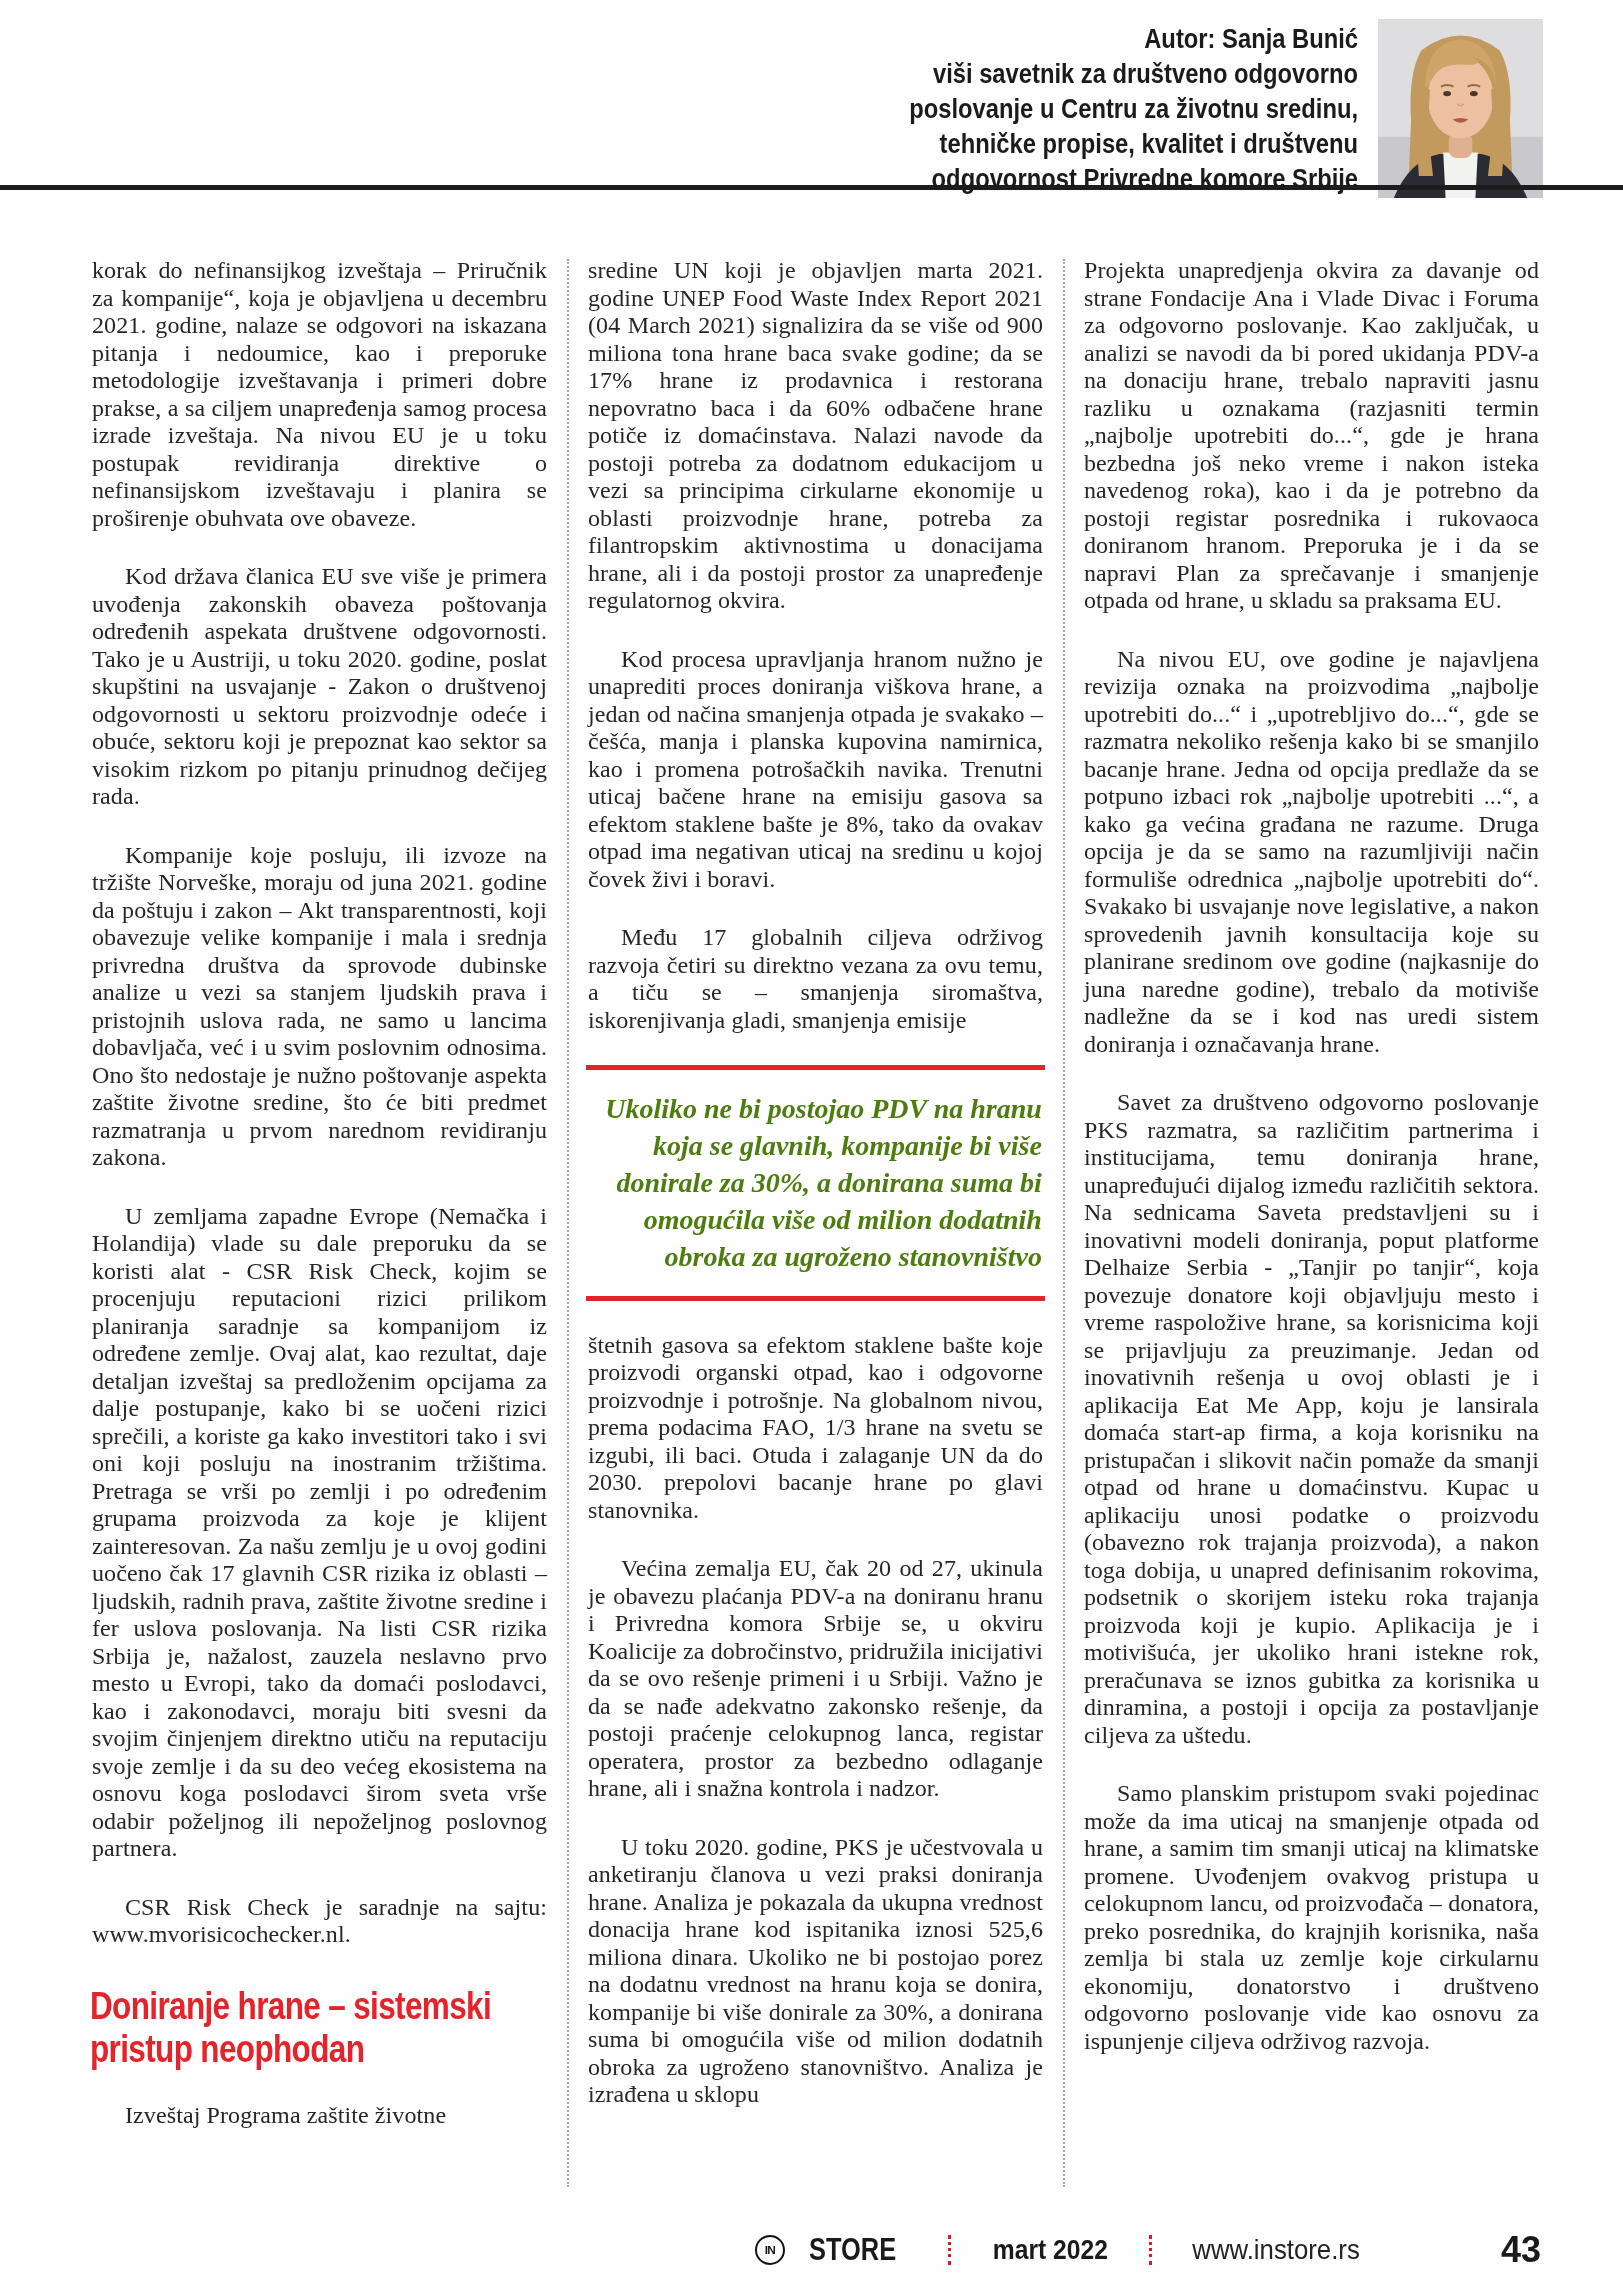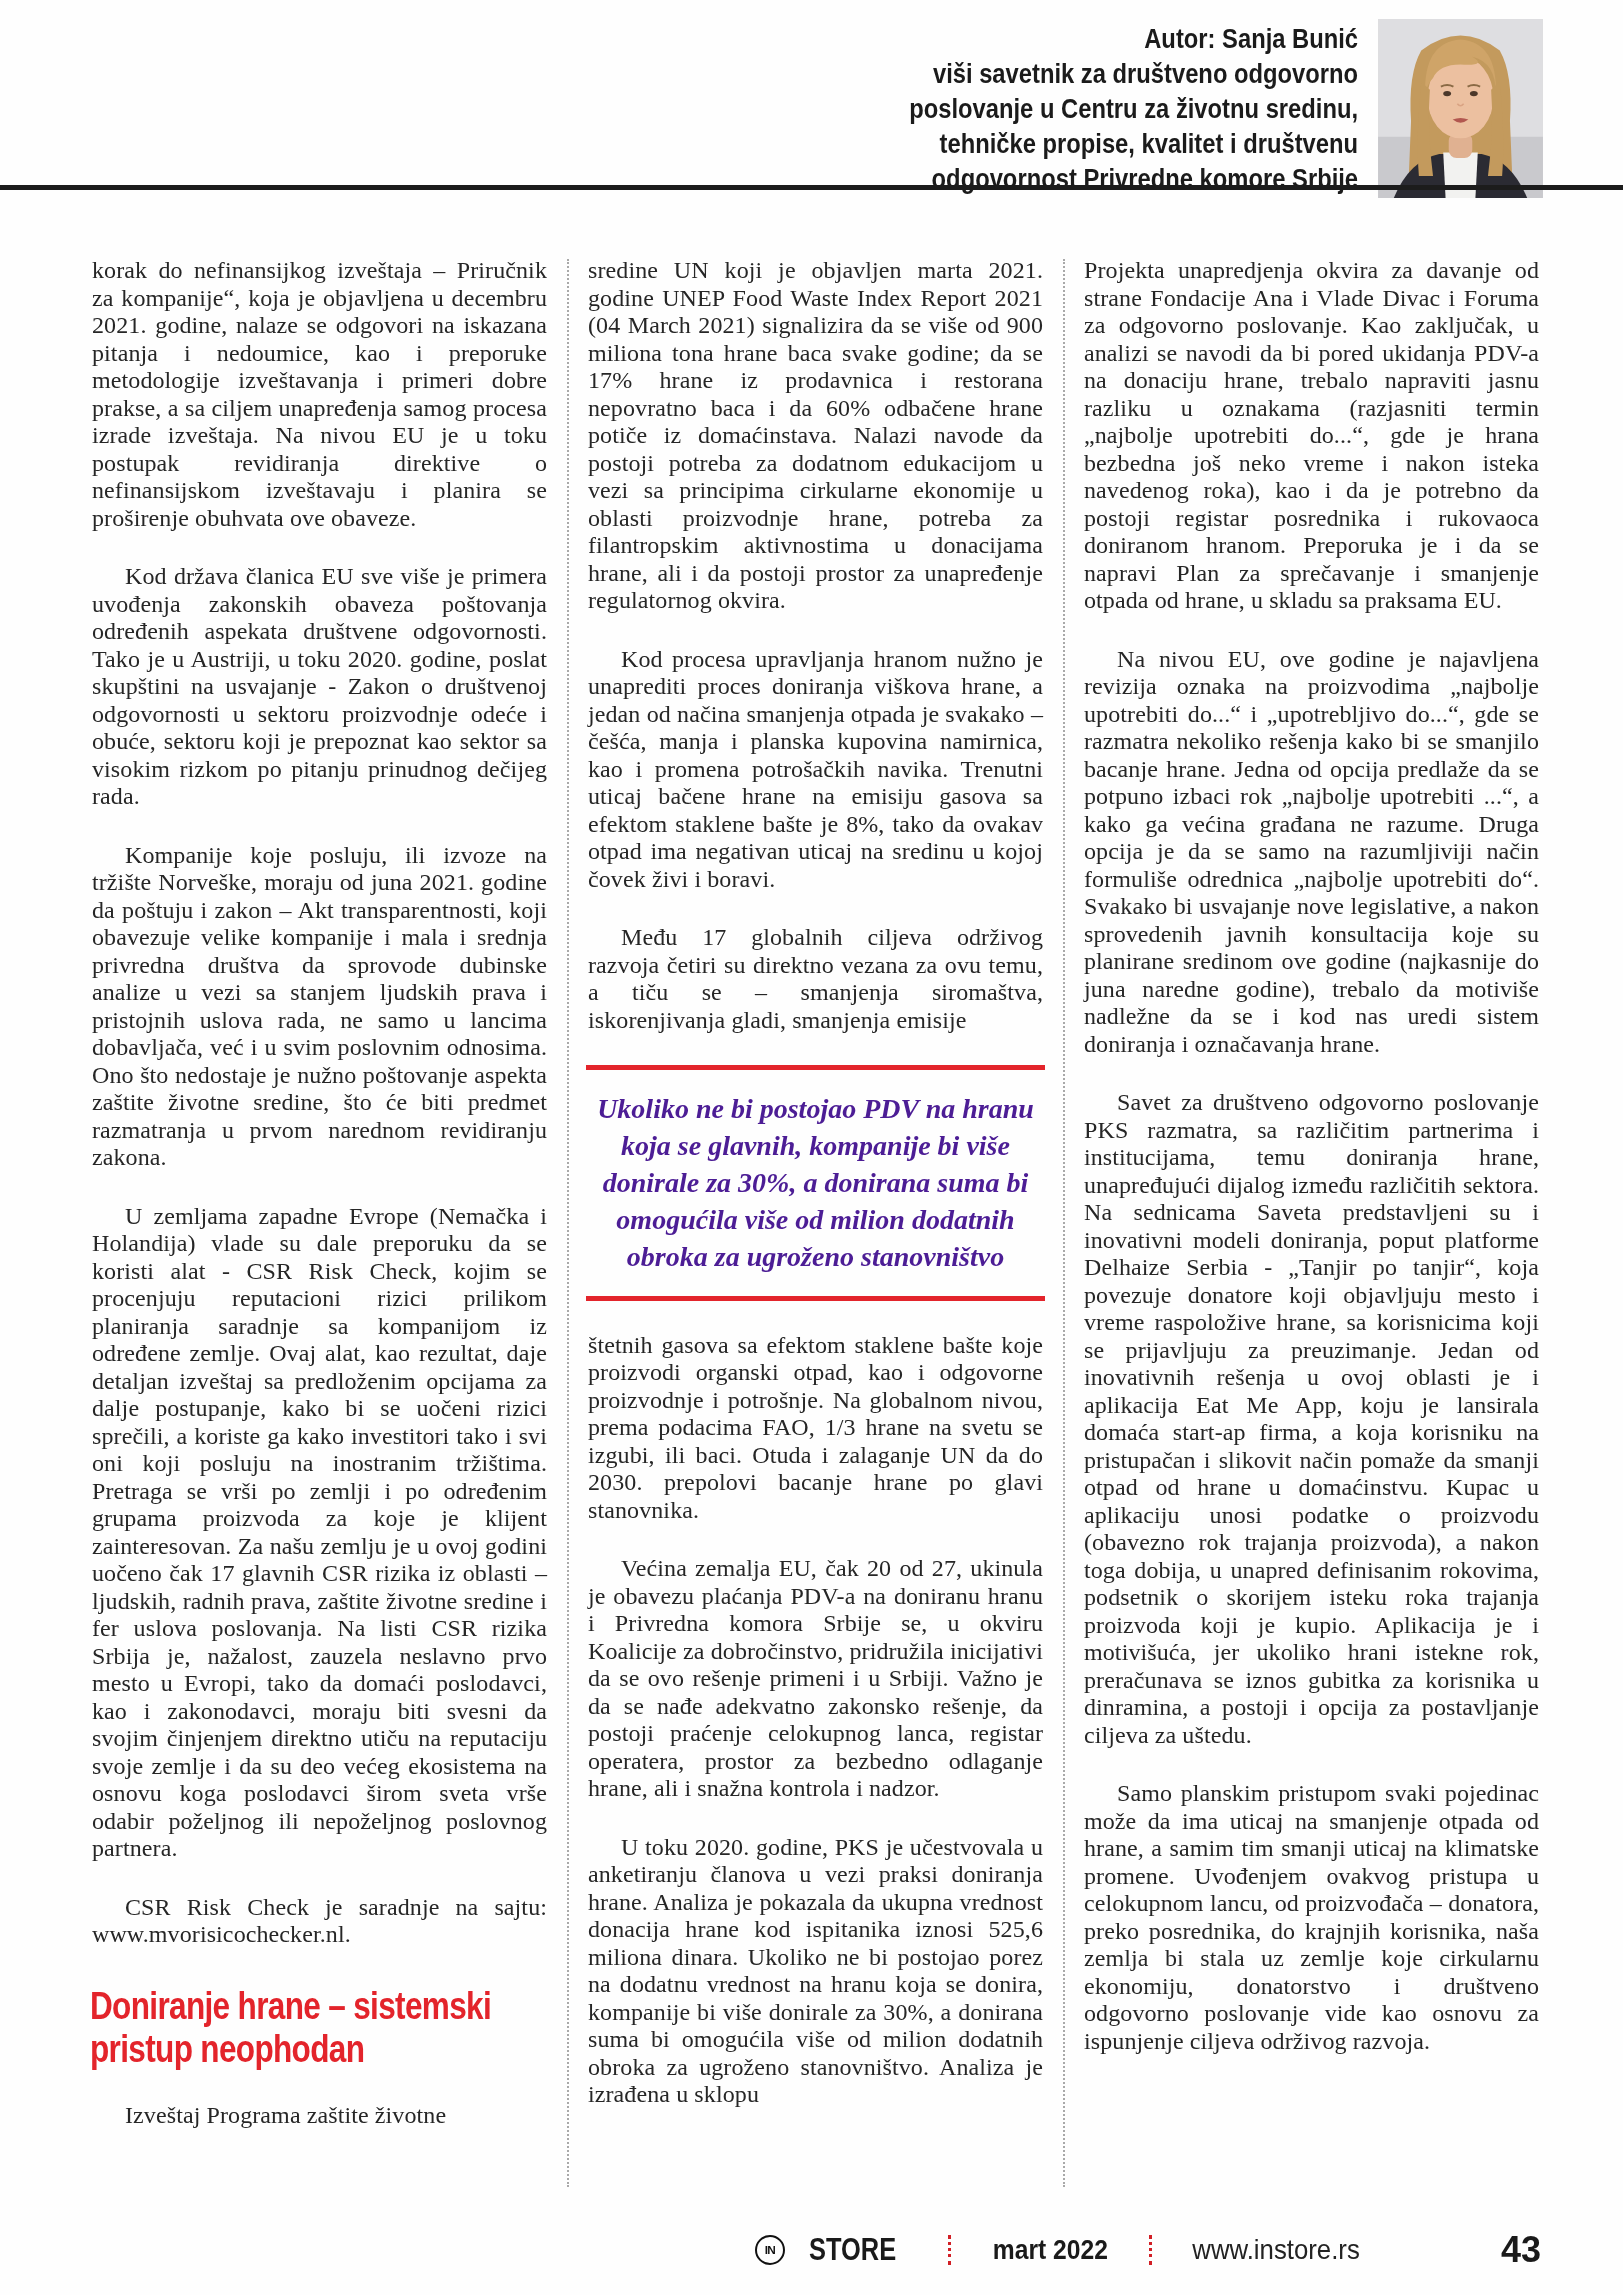--- a/index.html
+++ b/index.html
@@ -43,23 +43,24 @@
   .para + .para, .para + .quote-box, .quote-box + .para,
   .article-heading + .para { margin-top:31px; }
   .indent { text-indent:33px; }
   
   .quote-box {
     margin-top:28px;
     border-top:5.5px solid #e3242b; border-bottom:5.5px solid #e3242b;
     padding:20.4px 3.1px; text-align:center;
   }
   .quote-line {
-    color:#4c1d95; font-style:italic; font-weight:bold;
+    color:#4d7c0f; font-style:italic; font-weight:bold;
     font-size:28px; line-height:37px;
     font-family:"Liberation Serif", serif;
+    text-align:right;
   }
   
   .article-heading {
     margin-top:36px; color:#e3242b;
     font-family:"Liberation Sans", sans-serif; font-weight:bold;
     font-size:38px; line-height:43px; letter-spacing:-0.8px;
     transform:scaleX(0.83); transform-origin:left top;
     white-space:nowrap; text-align:left;
   }
   

